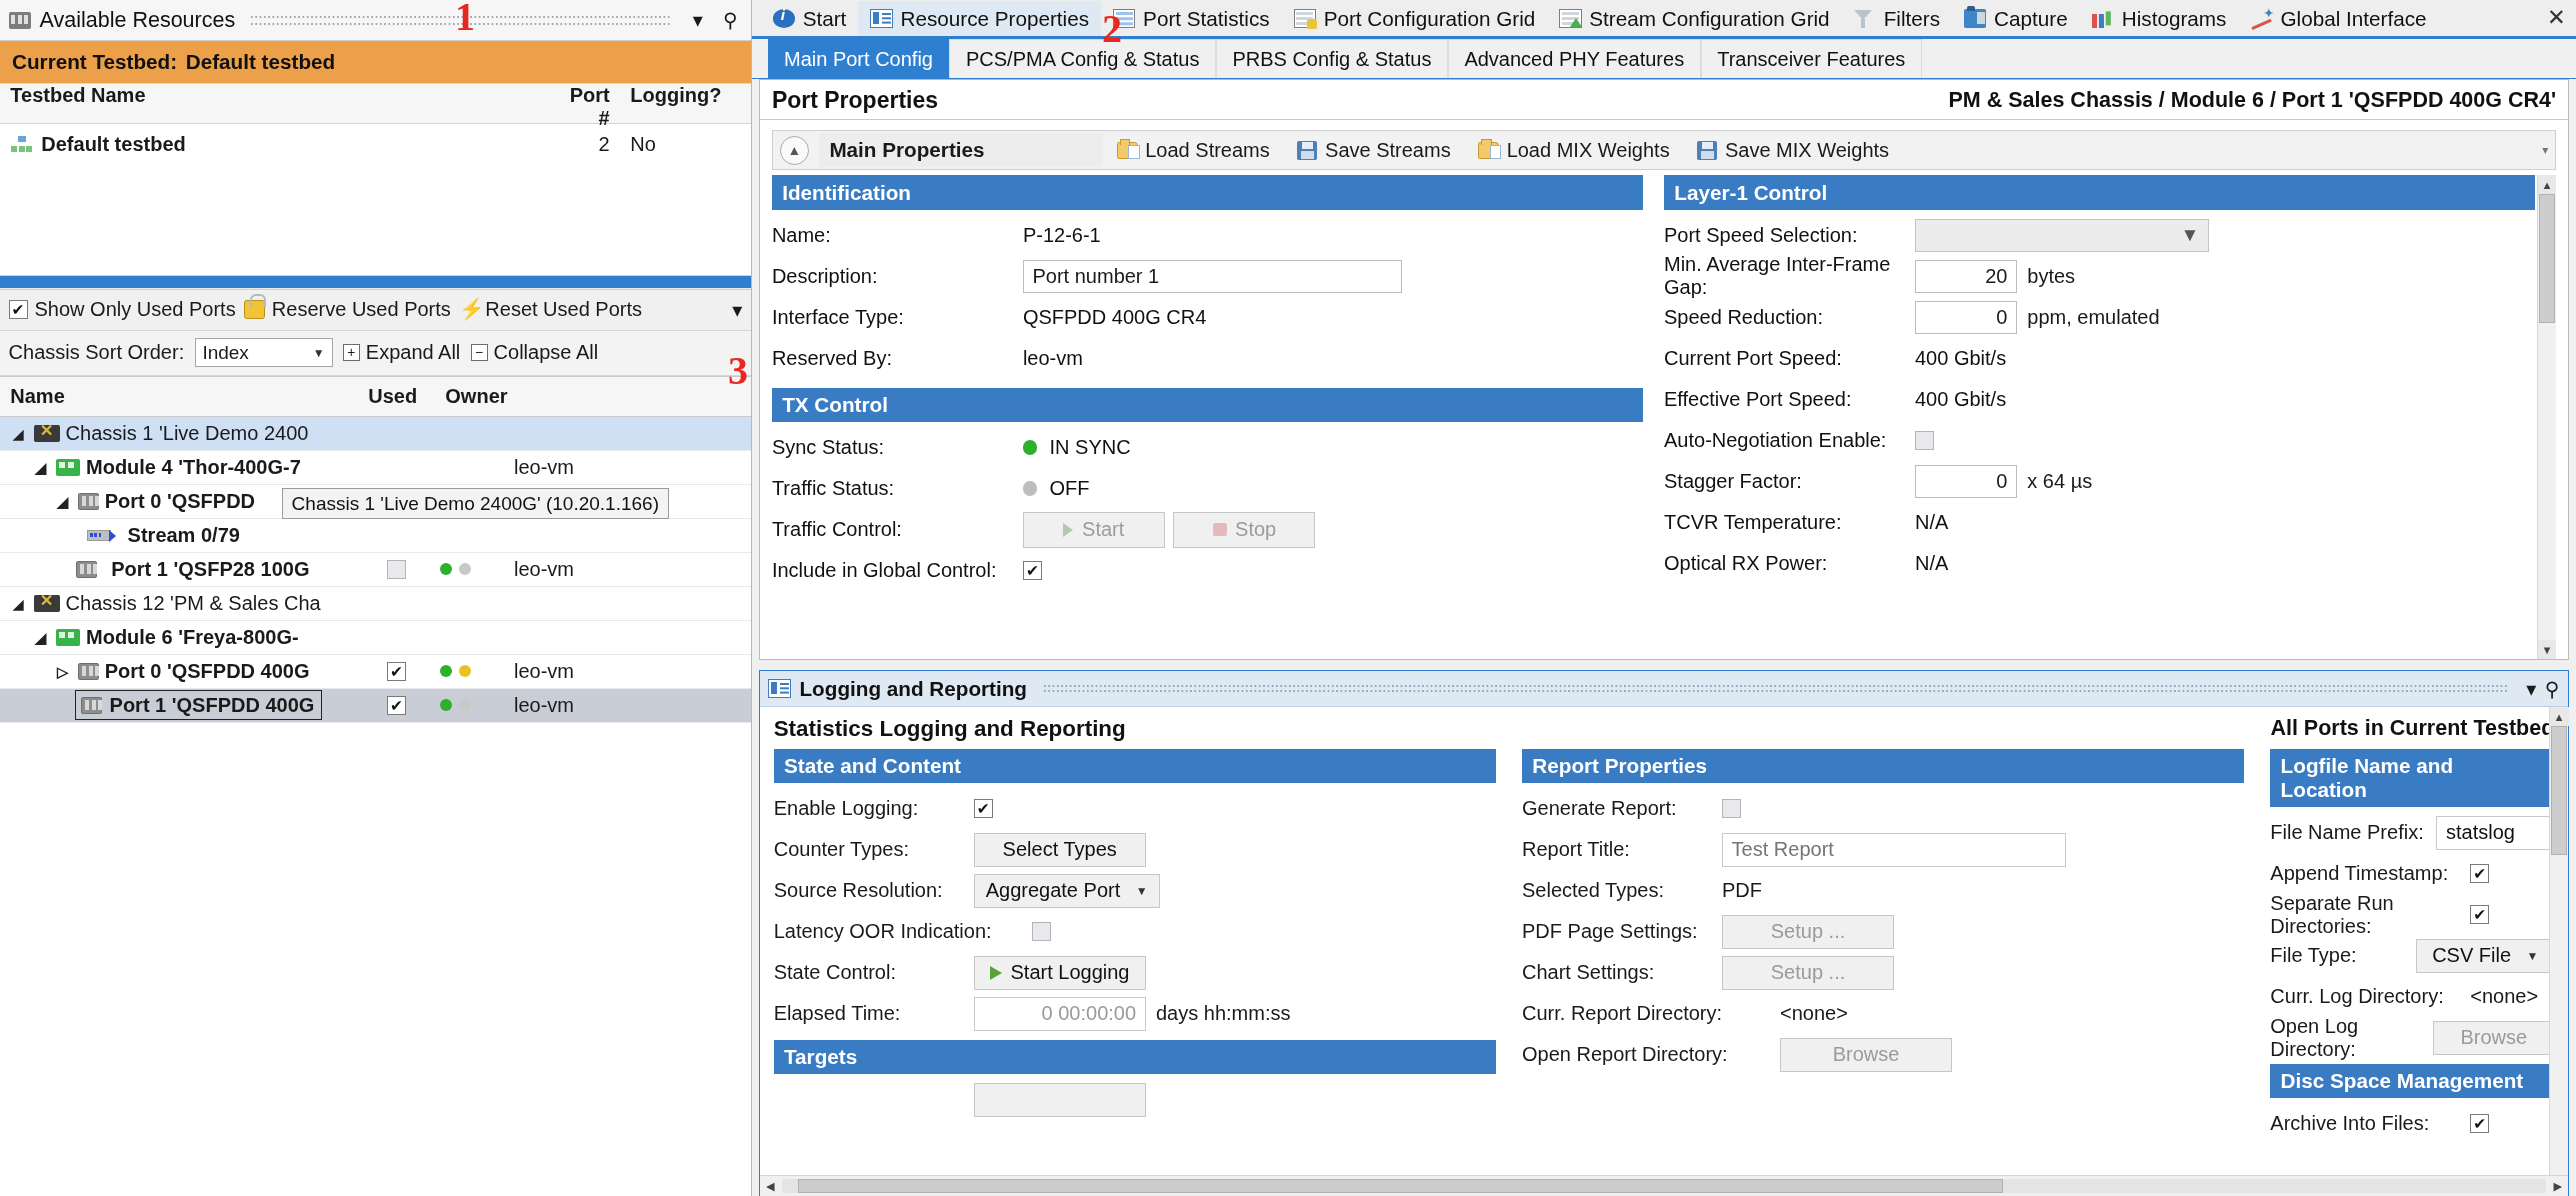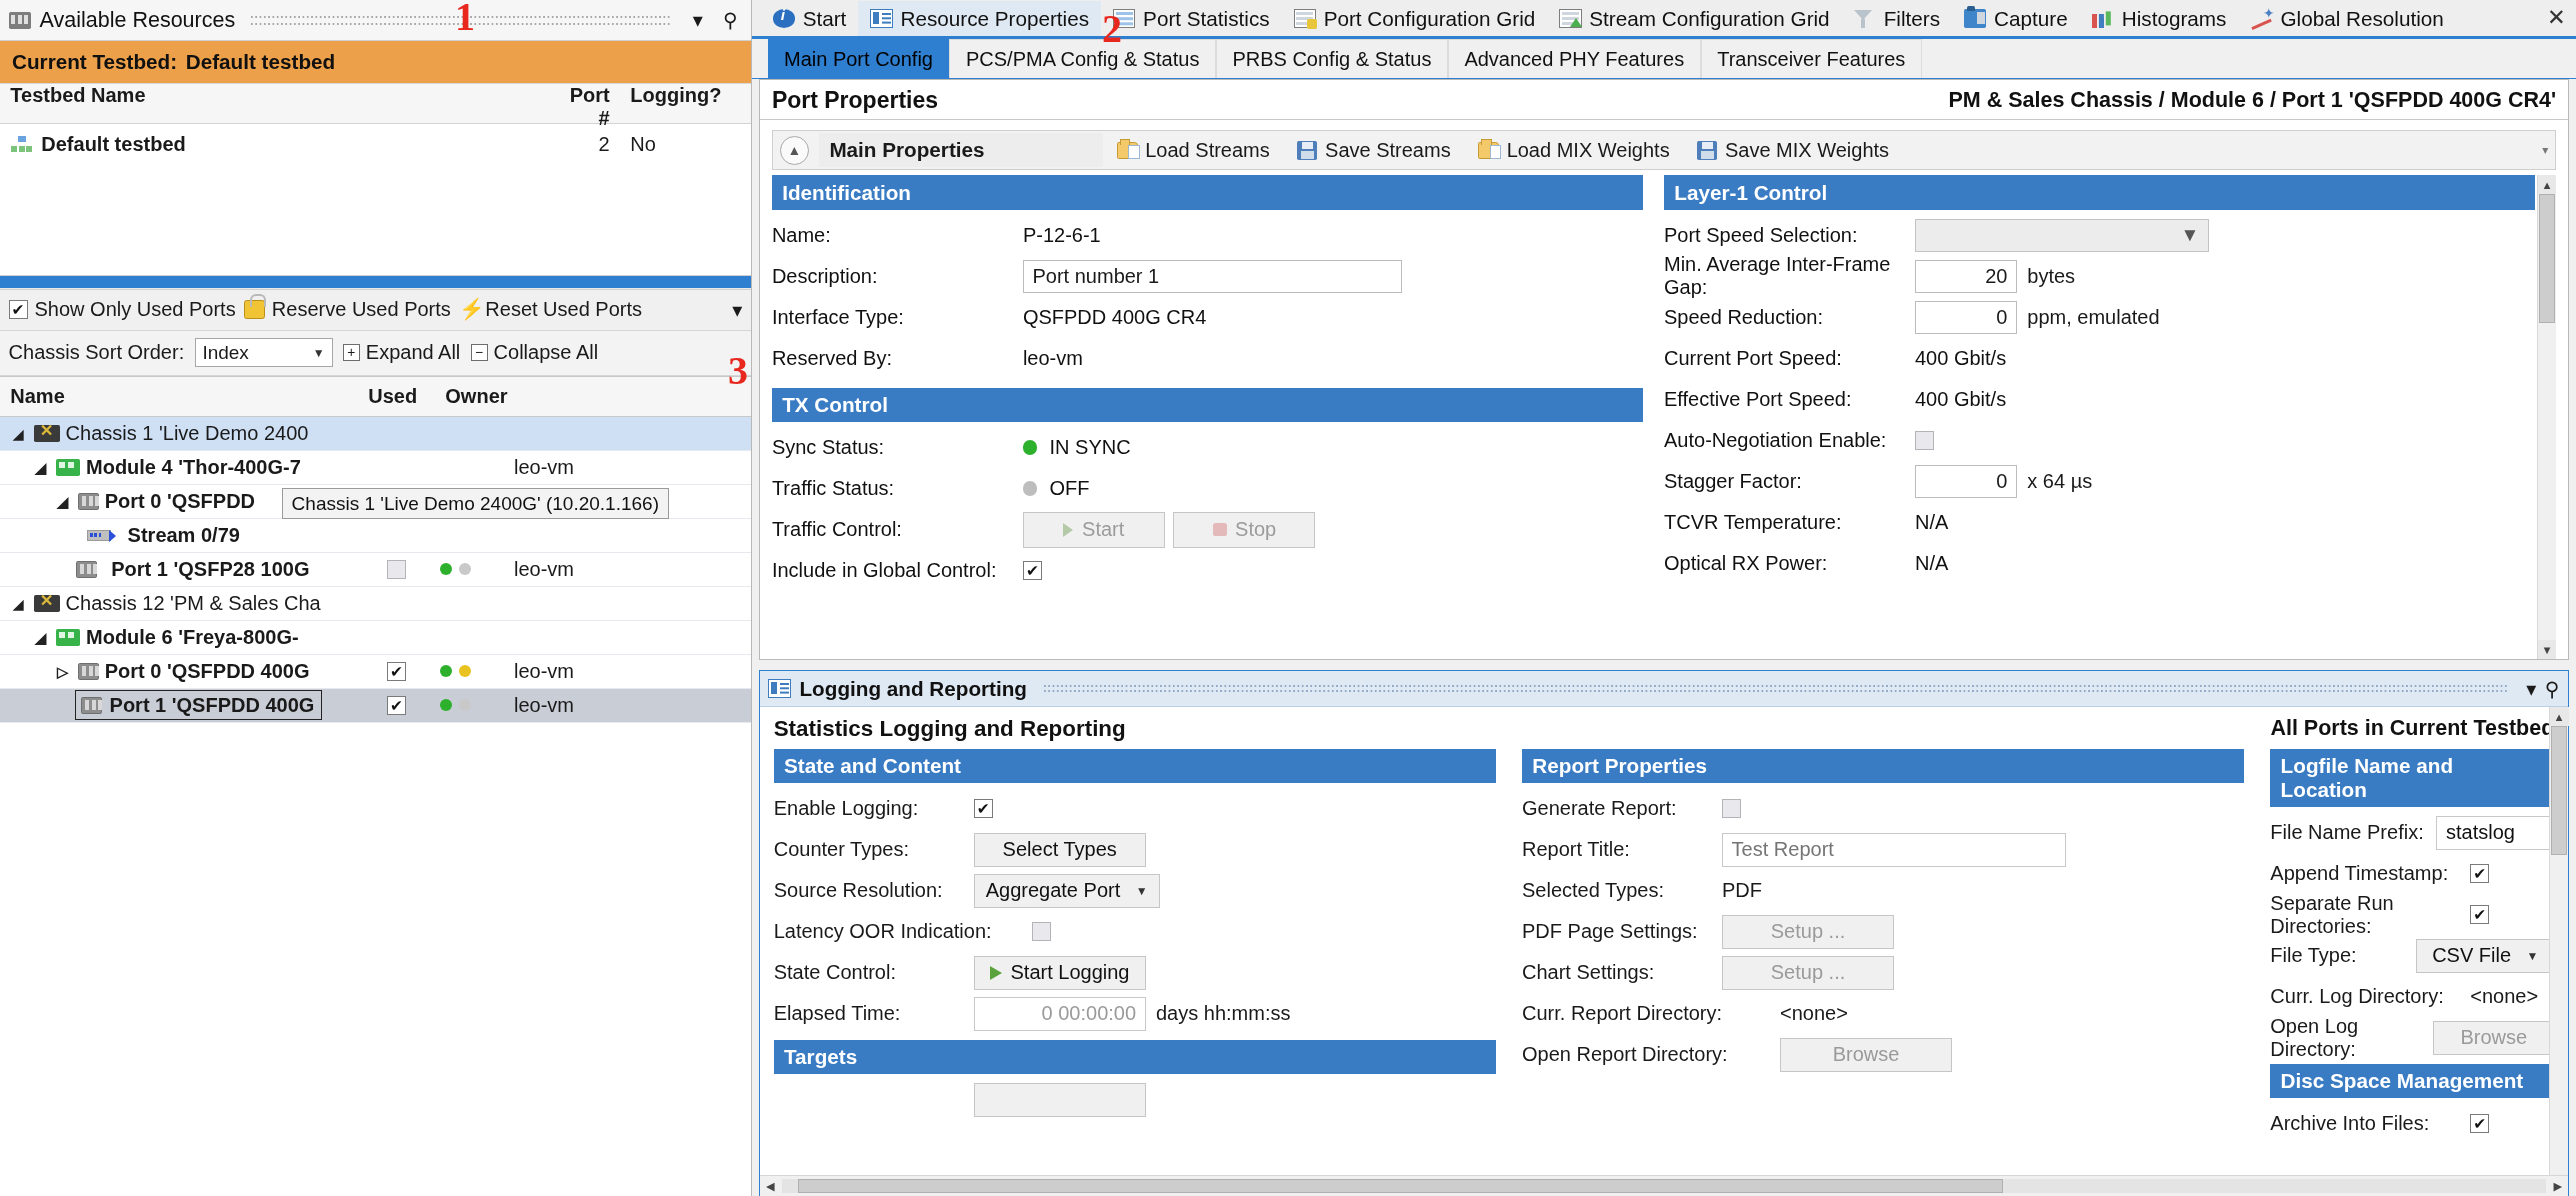--- a/index.html
+++ b/index.html
@@ -228,21 +228,21 @@
   
   .inner-tabs {
     height: 40px; background: #f0f0f0; display: flex; align-items: stretch;
     padding-left: 15.5px; border-bottom: 1.7px solid #2f7fd1;
   }
   .itab {
     display:flex; align-items:center; padding: 0 15.5px; font-size: 20px;
     background: #f0f0f0; color:#111; white-space: nowrap; cursor: default;
     border-left: 0.9px solid #dcdcdc; border-top: 0.9px solid #dcdcdc; border-right:0.9px solid #dcdcdc;
   }
-  .itab.active { background:#2f7fd1; color:#000000; border-color:#2f7fd1;}
+  .itab.active { background:#2f7fd1; color:#ffffff; border-color:#2f7fd1;}
 
   .panel-main {
     margin: 0 6.9px; background:#fff; border:0.9px solid #b9b9b9;
     display:flex; flex-direction:column; height: 581px;
   }
   .panel-head {
     display:flex; align-items:center; justify-content: space-between;
     padding: 6.9px 12px 5.2px 12px; border-bottom: 0.9px solid #c8c8c8;
   }
   .panel-head .ph-title { font-size: 23px; font-weight: bold; color:#111; }
@@ -593,21 +593,21 @@
       <div class="doctab">
         <span class="tico ti-capture"></span>
         <span>Capture</span>
       </div>
       <div class="doctab">
         <span class="tico ti-histo"></span>
         <span>Histograms</span>
       </div>
       <div class="doctab">
         <span class="tico ti-global"></span>
-        <span>Global Resolution</span>
+        <span>Global Interface</span>
       </div>
       <div class="tabstrip-right">
         <span>✕</span>
       </div>
     </div>
 
     <div class="inner-tabs">
       <div class="itab active">
           <span>Main Port Config</span>
         </div>

